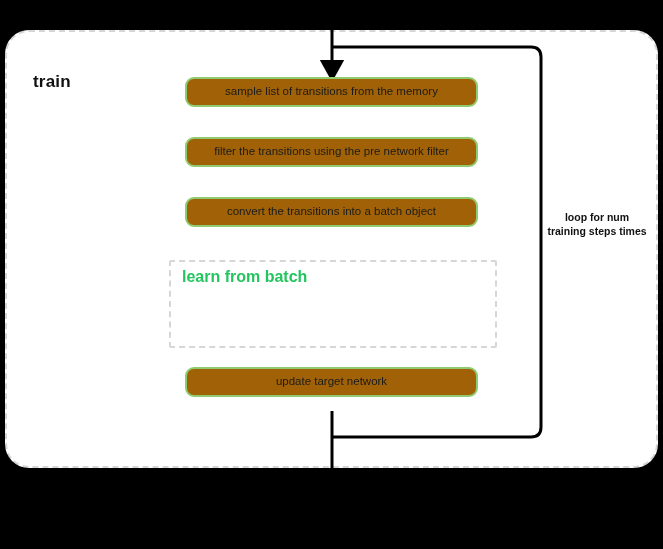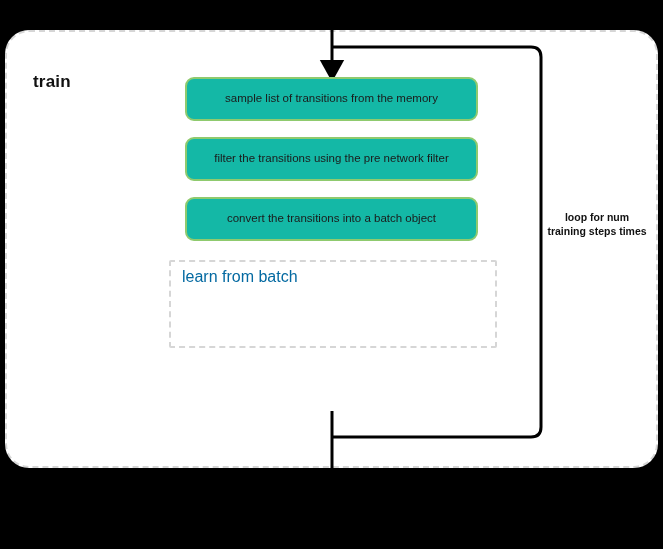--- a/index.html
+++ b/index.html
@@ -39,23 +39,23 @@
     letter-spacing: 0.2px;
     white-space: nowrap;
     margin-top: 28px;
   }
 
   
   .proc-box {
     position: absolute;
     left: 185px;
     width: 293px;
-    height: 44px;
+    height: 30px;
     box-sizing: border-box;
-    background: #14b8a6;
+    background: #a16207;
     border: 2.5px solid #8fca6e;
     border-radius: 9px;
     display: flex;
     align-items: center;
     justify-content: center;
   }
   .proc-box .proc-label {
     font-size: 11.5px;
     color: #1b1b1b;
     text-align: center;
@@ -78,22 +78,22 @@
     background: #ffffff;
     border: 2px dashed #d6d6d6;
     border-radius: 2px;
   }
   #learn-batch-label {
     position: absolute;
     left: 182px;
     top: 266px;
     width: 150px;
     font-size: 16px;
-    font-weight: normal;
-    color: #0369a1;
+    font-weight: bold;
+    color: #22c55e;
     line-height: 1.42;
   }
 
   
   #connectors {
     position: absolute;
     left: 0;
     top: 0;
     width: 663px;
     height: 549px;
@@ -144,16 +144,19 @@
     <span class="proc-label">convert the transitions into a batch object</span>
   </div>
 
   <div class="proc-box" id="box-filter">
     <span class="proc-label">filter the transitions using the pre network filter</span>
   </div>
 
   <div id="learn-batch-box"></div>
   <div id="learn-batch-label">learn from batch</div>
 
+  <div class="proc-box" id="box-update">
+    <span class="proc-label">update target network</span>
+  </div>
 
   <div id="loop-label">loop for num training steps times</div>
 
 </div>
 
 </body></html>

